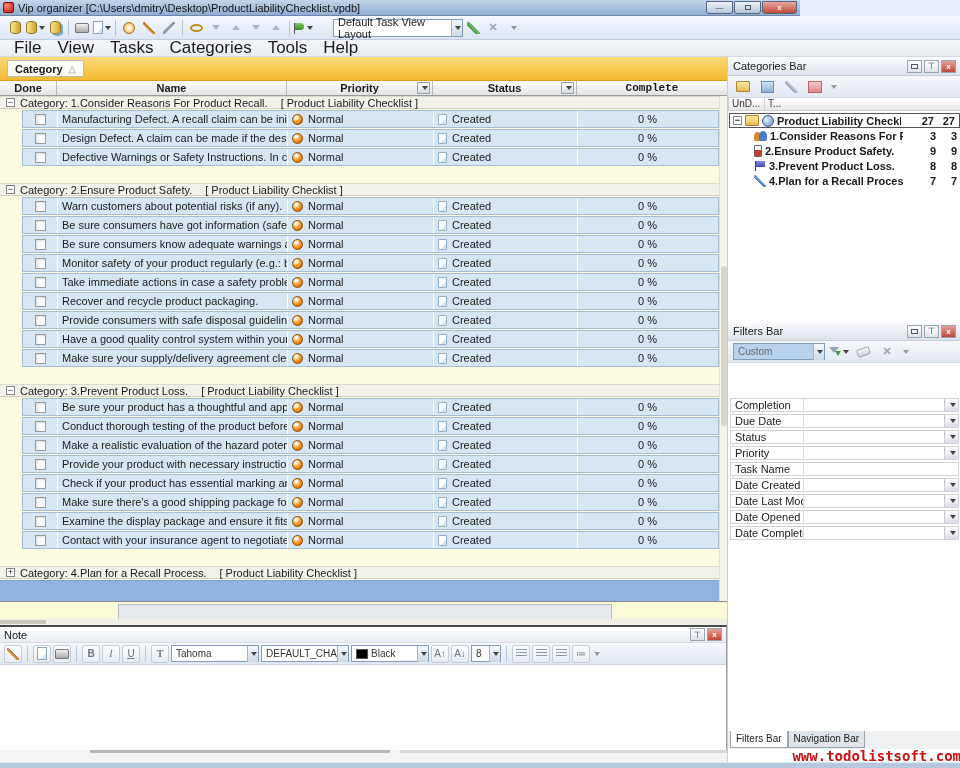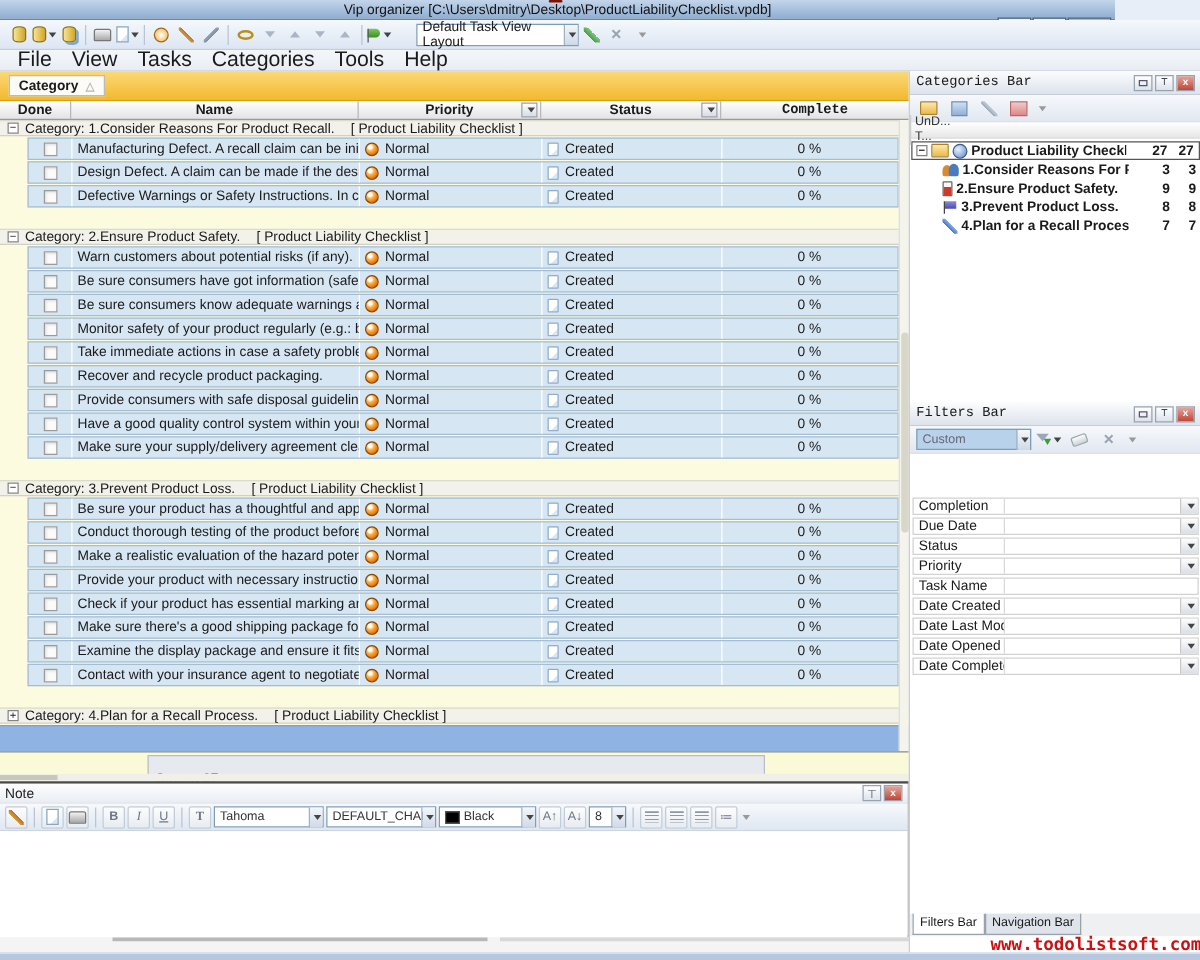--- a/index.html
+++ b/index.html
@@ -1,22 +1,22 @@
 <!DOCTYPE html>
 <html><head>
 <meta charset="utf-8">
 <style>
   * { margin:0; padding:0; box-sizing:border-box; }
   body { width:960px; height:768px; overflow:hidden; font-family:"Liberation Sans",sans-serif; }
   .app { position:relative; width:960px; height:768px; background:#e8eef7; font-size:11px; color:#1a1a1a; }
 
   
-  .titlebar { position:absolute; top:0; left:0; width:892px; height:16px;
+  .titlebar { position:absolute; top:0; left:0; width:800px; height:16px;
     background:linear-gradient(#c3d5ea,#8fadd1); border-bottom:1px solid #6e87a8;
-    display:flex; align-items:center; padding:0 3px;flex-direction:column; }
+    display:flex; align-items:center; padding:0 3px; }
   .appicon { width:11px; height:11px; margin-right:4px; border-radius:2px;
     background:radial-gradient(circle at 30% 30%,#ff8a7a,#c01808); border:1px solid #801000; }
   .titletext { font-size:11px; color:#111; white-space:nowrap; }
   .winbtns { margin-left:auto; display:flex; gap:1px; }
   .winbtn { width:27px; height:13px; border:1px solid #52647e; border-radius:0 0 3px 3px;
     background:linear-gradient(#eef3f9,#b6c6da); font-size:8px; line-height:11px; text-align:center; color:#333; }
   .winbtn .sq { display:inline-block; width:6px; height:5px; border:1px solid #555; margin-top:3px; }
   .winbtn.close { width:35px; background:linear-gradient(#eba79d,#c1473a); color:#fff; font-weight:bold; }
 
   
@@ -113,30 +113,30 @@
   .pb { width:15px; height:13px; border:1px solid #99a2af; background:linear-gradient(#ffffff,#dde3ec);
     display:flex; align-items:center; justify-content:center; font-size:8px; color:#444; }
   .pb .sq { width:7px; height:5px; border:1px solid #556; }
   .pb.close { background:linear-gradient(#e6a49b,#bf4638); color:#fff; font-weight:bold; }
   .pinglyph { display:inline-block; transform:rotate(0deg); font-size:9px; color:#445; }
 
   
   .right { position:absolute; top:57px; left:727px; width:233px; height:711px; background:#eef0f2; border-left:1px solid #c9cdd4; }
   .panel { position:absolute; left:0; width:233px; background:#fff; }
   .ptitle { height:19px; background:linear-gradient(#fbfcfd,#dde3ec); border-bottom:1px solid #c7cdd8;
-    display:flex; align-items:center; padding:0 5px; font-size:11px;font-family:Liberation Mono, monospace; }
+    display:flex; align-items:center; padding:0 5px; font-size:11px; }
   .ptools { height:22px; background:linear-gradient(#f6f8fb,#e2e8f1); border-bottom:1px solid #d2d8e2;
     display:flex; align-items:center; gap:4px; padding:0 5px; }
   .ic-foldplus { width:14px; height:11px; background:linear-gradient(#fde9a6,#e9ba4e); border:1px solid #a8842c; border-radius:1px; }
   .ic-treeplus { width:13px; height:12px; background:linear-gradient(#cfe0f4,#8fb0d8); border:1px solid #6c8cb4; }
   .ic-editc { width:13px; height:12px; background:linear-gradient(45deg,transparent 40%,#9aa7b8 40%,#c8d2de 60%,transparent 60%); }
   .ic-delc { width:14px; height:12px; background:linear-gradient(#f2c9c9,#d88); border:1px solid #b66; }
 
   .cat-panel { top:0; height:265px; }
-  .cathead { height:13px; display:flex; justify-content:center; background:linear-gradient(#fff,#e7e7e7); border-bottom:1px solid #cfcfcf; font-size:10px; color:#333;flex-direction:column; }
+  .cathead { height:13px; display:flex; justify-content:flex-start; background:linear-gradient(#fff,#e7e7e7); border-bottom:1px solid #cfcfcf; font-size:10px; color:#333; }
   .cathc { border-left:1px solid #cfcfcf; padding:0 3px; line-height:12px; }
   .cathc1 { width:36px; } .cathc2 { width:26px; }
   .cattree { background:#fff; padding-top:2px; }
   .trowc { display:flex; align-items:center; height:15px; font-weight:bold; font-size:11px; gap:3px; padding-left:4px; }
   .trowc.root { border:1px solid #555; margin:0 1px; padding-left:3px; }
   .trowc.child { padding-left:26px; }
   .tnum1 { width:30px; text-align:right; } .tnum2 { width:22px; text-align:right; padding-right:4px; }
   .tlabel { flex:1; white-space:nowrap; overflow:hidden; }
   .ti-folder { width:14px; height:11px; background:linear-gradient(#ffeaa6,#e9b94e); border:1px solid #a8822a; border-radius:1px 1px 1px 1px; flex:0 0 14px; }
   .ti-globe { width:12px; height:12px; border-radius:50%; background:radial-gradient(circle at 35% 35%,#e8f2ff,#5d86c4); border:1px solid #3a5a88; flex:0 0 12px; }

